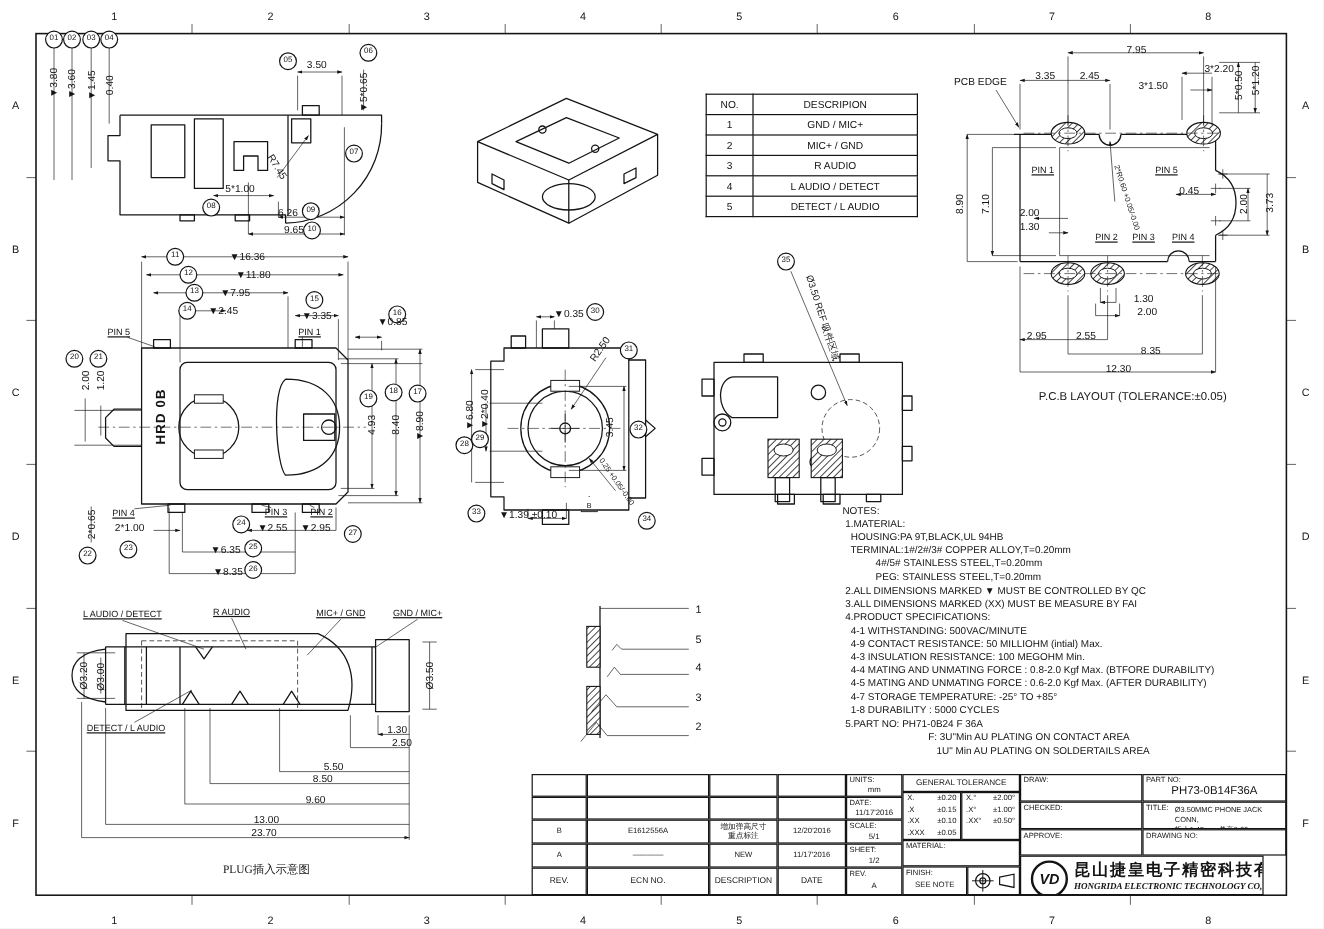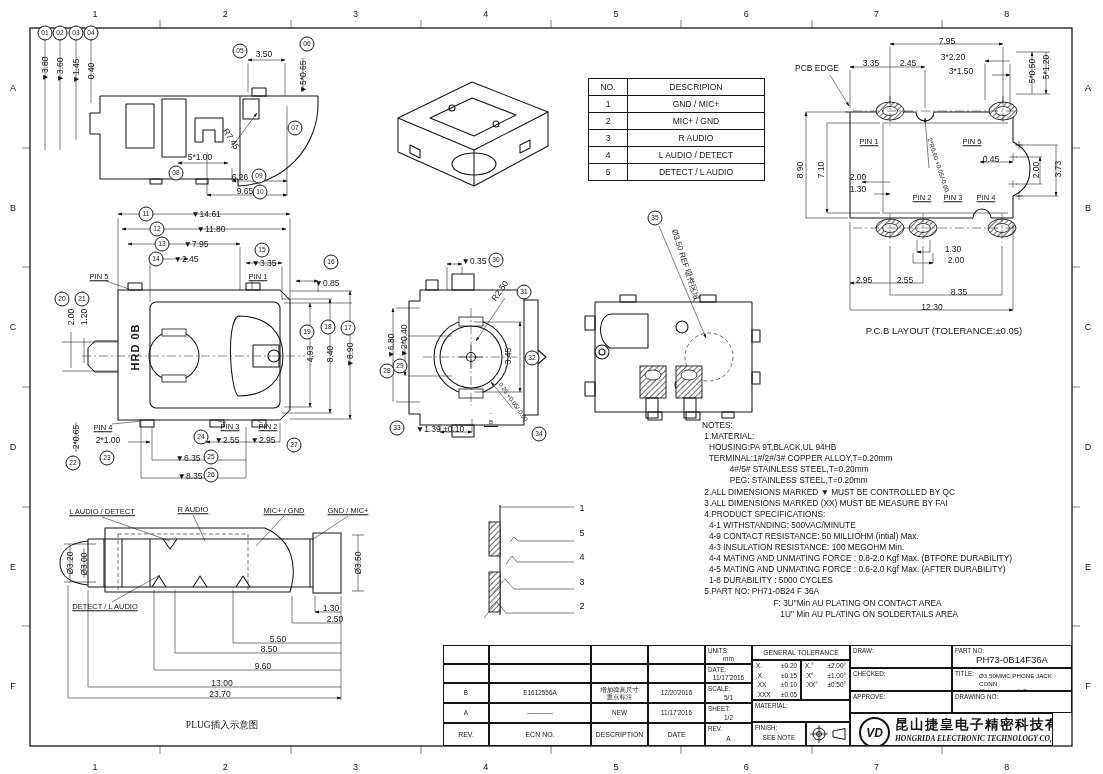--- a/index.html
+++ b/index.html
@@ -267,31 +267,31 @@
       <span class="lbl" style="left: 303px; top: 77px; transform: translate(-50%, -50%) rotate(-90deg);">▼5*0.65</span>
       <span class="lbl" style="left: 231px; top: 139px; transform: translate(-50%, -50%) rotate(58deg);">R7.45</span>
       <span class="lbl balloon" style="left: 295px; top: 128px; transform: translate(-50%, -50%);">07</span>
       <span class="lbl" style="left: 200px; top: 157px; transform: translate(-50%, -50%);">5*1.00</span>
       <span class="lbl balloon" style="left: 176px; top: 173px; transform: translate(-50%, -50%);">08</span>
       <span class="lbl" style="left: 240px; top: 177px; transform: translate(-50%, -50%);">6.26</span>
       <span class="lbl balloon" style="left: 259px; top: 176px; transform: translate(-50%, -50%);">09</span>
       <span class="lbl" style="left: 245px; top: 191px; transform: translate(-50%, -50%);">9.65</span>
       <span class="lbl balloon" style="left: 260px; top: 192px; transform: translate(-50%, -50%);">10</span>
       <span class="lbl balloon" style="left: 146px; top: 214px; transform: translate(-50%, -50%);">11</span>
-      <span class="lbl" style="left: 206px; top: 214px; transform: translate(-50%, -50%);">▼14.61</span>
+      <span class="lbl" style="left: 206px; top: 214px; transform: translate(-50%, -50%);">▼16.36</span>
       <span class="lbl balloon" style="left: 157px; top: 229px; transform: translate(-50%, -50%);">12</span>
       <span class="lbl" style="left: 211px; top: 229px; transform: translate(-50%, -50%);">▼11.80</span>
       <span class="lbl balloon" style="left: 162px; top: 244px; transform: translate(-50%, -50%);">13</span>
       <span class="lbl" style="left: 196px; top: 244px; transform: translate(-50%, -50%);">▼7.95</span>
       <span class="lbl balloon" style="left: 156px; top: 259px; transform: translate(-50%, -50%);">14</span>
       <span class="lbl" style="left: 186px; top: 259px; transform: translate(-50%, -50%);">▼2.45</span>
       <span class="lbl balloon" style="left: 262px; top: 250px; transform: translate(-50%, -50%);">15</span>
       <span class="lbl" style="left: 264px; top: 263px; transform: translate(-50%, -50%);">▼3.35</span>
       <span class="lbl balloon" style="left: 331px; top: 262px; transform: translate(-50%, -50%);">16</span>
-      <span class="lbl" style="left: 327px; top: 283px; transform: translate(-50%, -50%); text-align: center;">▼0.85</span>
+      <span class="lbl" style="left: 327px; top: 268px; transform: translate(-50%, -50%); text-align: center;">▼0.85</span>
       <span class="lbl und" style="left: 99px; top: 277px; transform: translate(-50%, -50%);">PIN 5</span>
       <span class="lbl und" style="left: 258px; top: 277px; transform: translate(-50%, -50%);">PIN 1</span>
       <span class="lbl balloon" style="left: 62px; top: 299px; transform: translate(-50%, -50%);">20</span>
       <span class="lbl balloon" style="left: 82px; top: 299px; transform: translate(-50%, -50%);">21</span>
       <span class="lbl" style="left: 71px; top: 317px; transform: translate(-50%, -50%) rotate(-90deg);">2.00</span>
       <span class="lbl" style="left: 84px; top: 317px; transform: translate(-50%, -50%) rotate(-90deg);">1.20</span>
       <span class="lbl brand" style="left: 135px; top: 347px; transform: translate(-50%, -50%) rotate(-90deg);">HRD 0B</span>
       <span class="lbl balloon" style="left: 307px; top: 332px; transform: translate(-50%, -50%);">19</span>
       <span class="lbl balloon" style="left: 328px; top: 327px; transform: translate(-50%, -50%);">18</span>
       <span class="lbl balloon" style="left: 348px; top: 328px; transform: translate(-50%, -50%);">17</span>
@@ -332,21 +332,21 @@
       <span class="lbl" style="font-size: 8px; left: 685px; top: 265px; transform: translate(-50%, -50%) rotate(72deg);">Ø3.50 REF 吸件区域</span>
       <span class="lbl" style="font-size: 9px; left: 582px; top: 508px; transform: translate(-50%, -50%);">1</span>
       <span class="lbl" style="font-size: 9px; left: 582px; top: 533px; transform: translate(-50%, -50%);">5</span>
       <span class="lbl" style="font-size: 9px; left: 582px; top: 557px; transform: translate(-50%, -50%);">4</span>
       <span class="lbl" style="font-size: 9px; left: 582px; top: 582px; transform: translate(-50%, -50%);">3</span>
       <span class="lbl" style="font-size: 9px; left: 582px; top: 606px; transform: translate(-50%, -50%);">2</span>
       <span class="lbl" style="left: 947px; top: 41px; transform: translate(-50%, -50%);">7.95</span>
       <span class="lbl" style="left: 817px; top: 68px; transform: translate(-50%, -50%);">PCB EDGE</span>
       <span class="lbl" style="left: 871px; top: 63px; transform: translate(-50%, -50%);">3.35</span>
       <span class="lbl" style="left: 908px; top: 63px; transform: translate(-50%, -50%);">2.45</span>
-      <span class="lbl" style="left: 953px; top: 57px; transform: translate(-50%, -50%);">3*2.20</span>
+      <span class="lbl" style="left: 1016px; top: 57px; transform: translate(-50%, -50%);">3*2.20</span>
       <span class="lbl" style="left: 961px; top: 71px; transform: translate(-50%, -50%);">3*1.50</span>
       <span class="lbl" style="left: 1032px; top: 71px; transform: translate(-50%, -50%) rotate(-90deg);">5*0.50</span>
       <span class="lbl" style="left: 1046px; top: 67px; transform: translate(-50%, -50%) rotate(-90deg);">5*1.20</span>
       <span class="lbl" style="left: 800px; top: 170px; transform: translate(-50%, -50%) rotate(-90deg);">8.90</span>
       <span class="lbl" style="left: 821px; top: 170px; transform: translate(-50%, -50%) rotate(-90deg);">7.10</span>
       <span class="lbl und" style="left: 869px; top: 142px; transform: translate(-50%, -50%);">PIN 1</span>
       <span class="lbl und" style="left: 972px; top: 142px; transform: translate(-50%, -50%);">PIN 5</span>
       <span class="lbl" style="font-size: 6.3px; left: 938px; top: 165px; transform: translate(-50%, -50%) rotate(72deg);">2*R0.60 +0.05/-0.00</span>
       <span class="lbl" style="left: 991px; top: 159px; transform: translate(-50%, -50%);">0.45</span>
       <span class="lbl" style="left: 1036px; top: 170px; transform: translate(-50%, -50%) rotate(-90deg);">2.00</span>
@@ -448,20 +448,21 @@
       <div>            4#/5# STAINLESS STEEL,T=0.20mm</div>
       <div>            PEG: STAINLESS STEEL,T=0.20mm</div>
       <div> 2.ALL DIMENSIONS MARKED ▼ MUST BE CONTROLLED BY QC</div>
       <div> 3.ALL DIMENSIONS MARKED (XX) MUST BE MEASURE BY FAI</div>
       <div> 4.PRODUCT SPECIFICATIONS:</div>
       <div>   4-1 WITHSTANDING: 500VAC/MINUTE</div>
       <div>   4-9 CONTACT RESISTANCE: 50 MILLIOHM (intial) Max.</div>
       <div>   4-3 INSULATION RESISTANCE: 100 MEGOHM Min.</div>
       <div>   4-4 MATING AND UNMATING FORCE : 0.8-2.0 Kgf Max. (BTFORE DURABILITY)</div>
       <div>   4-5 MATING AND UNMATING FORCE : 0.6-2.0 Kgf Max. (AFTER DURABILITY)</div>
+      <div>   4-7 STORAGE TEMPERATURE: -25° TO +85°</div>
       <div>   1-8 DURABILITY : 5000 CYCLES</div>
       <div> 5.PART NO: PH71-0B24 F 36A</div>
       <div>                               F: 3U"Min AU PLATING ON CONTACT AREA</div>
       <div>                                  1U" Min AU PLATING ON SOLDERTAILS AREA</div>
     </div>
 
 <div id="titleblock">
 
   <div class="tb" style="left:0;top:0;width:46px;height:19px"></div>
   <div class="tb" style="left:46px;top:0;width:102px;height:19px"></div>

